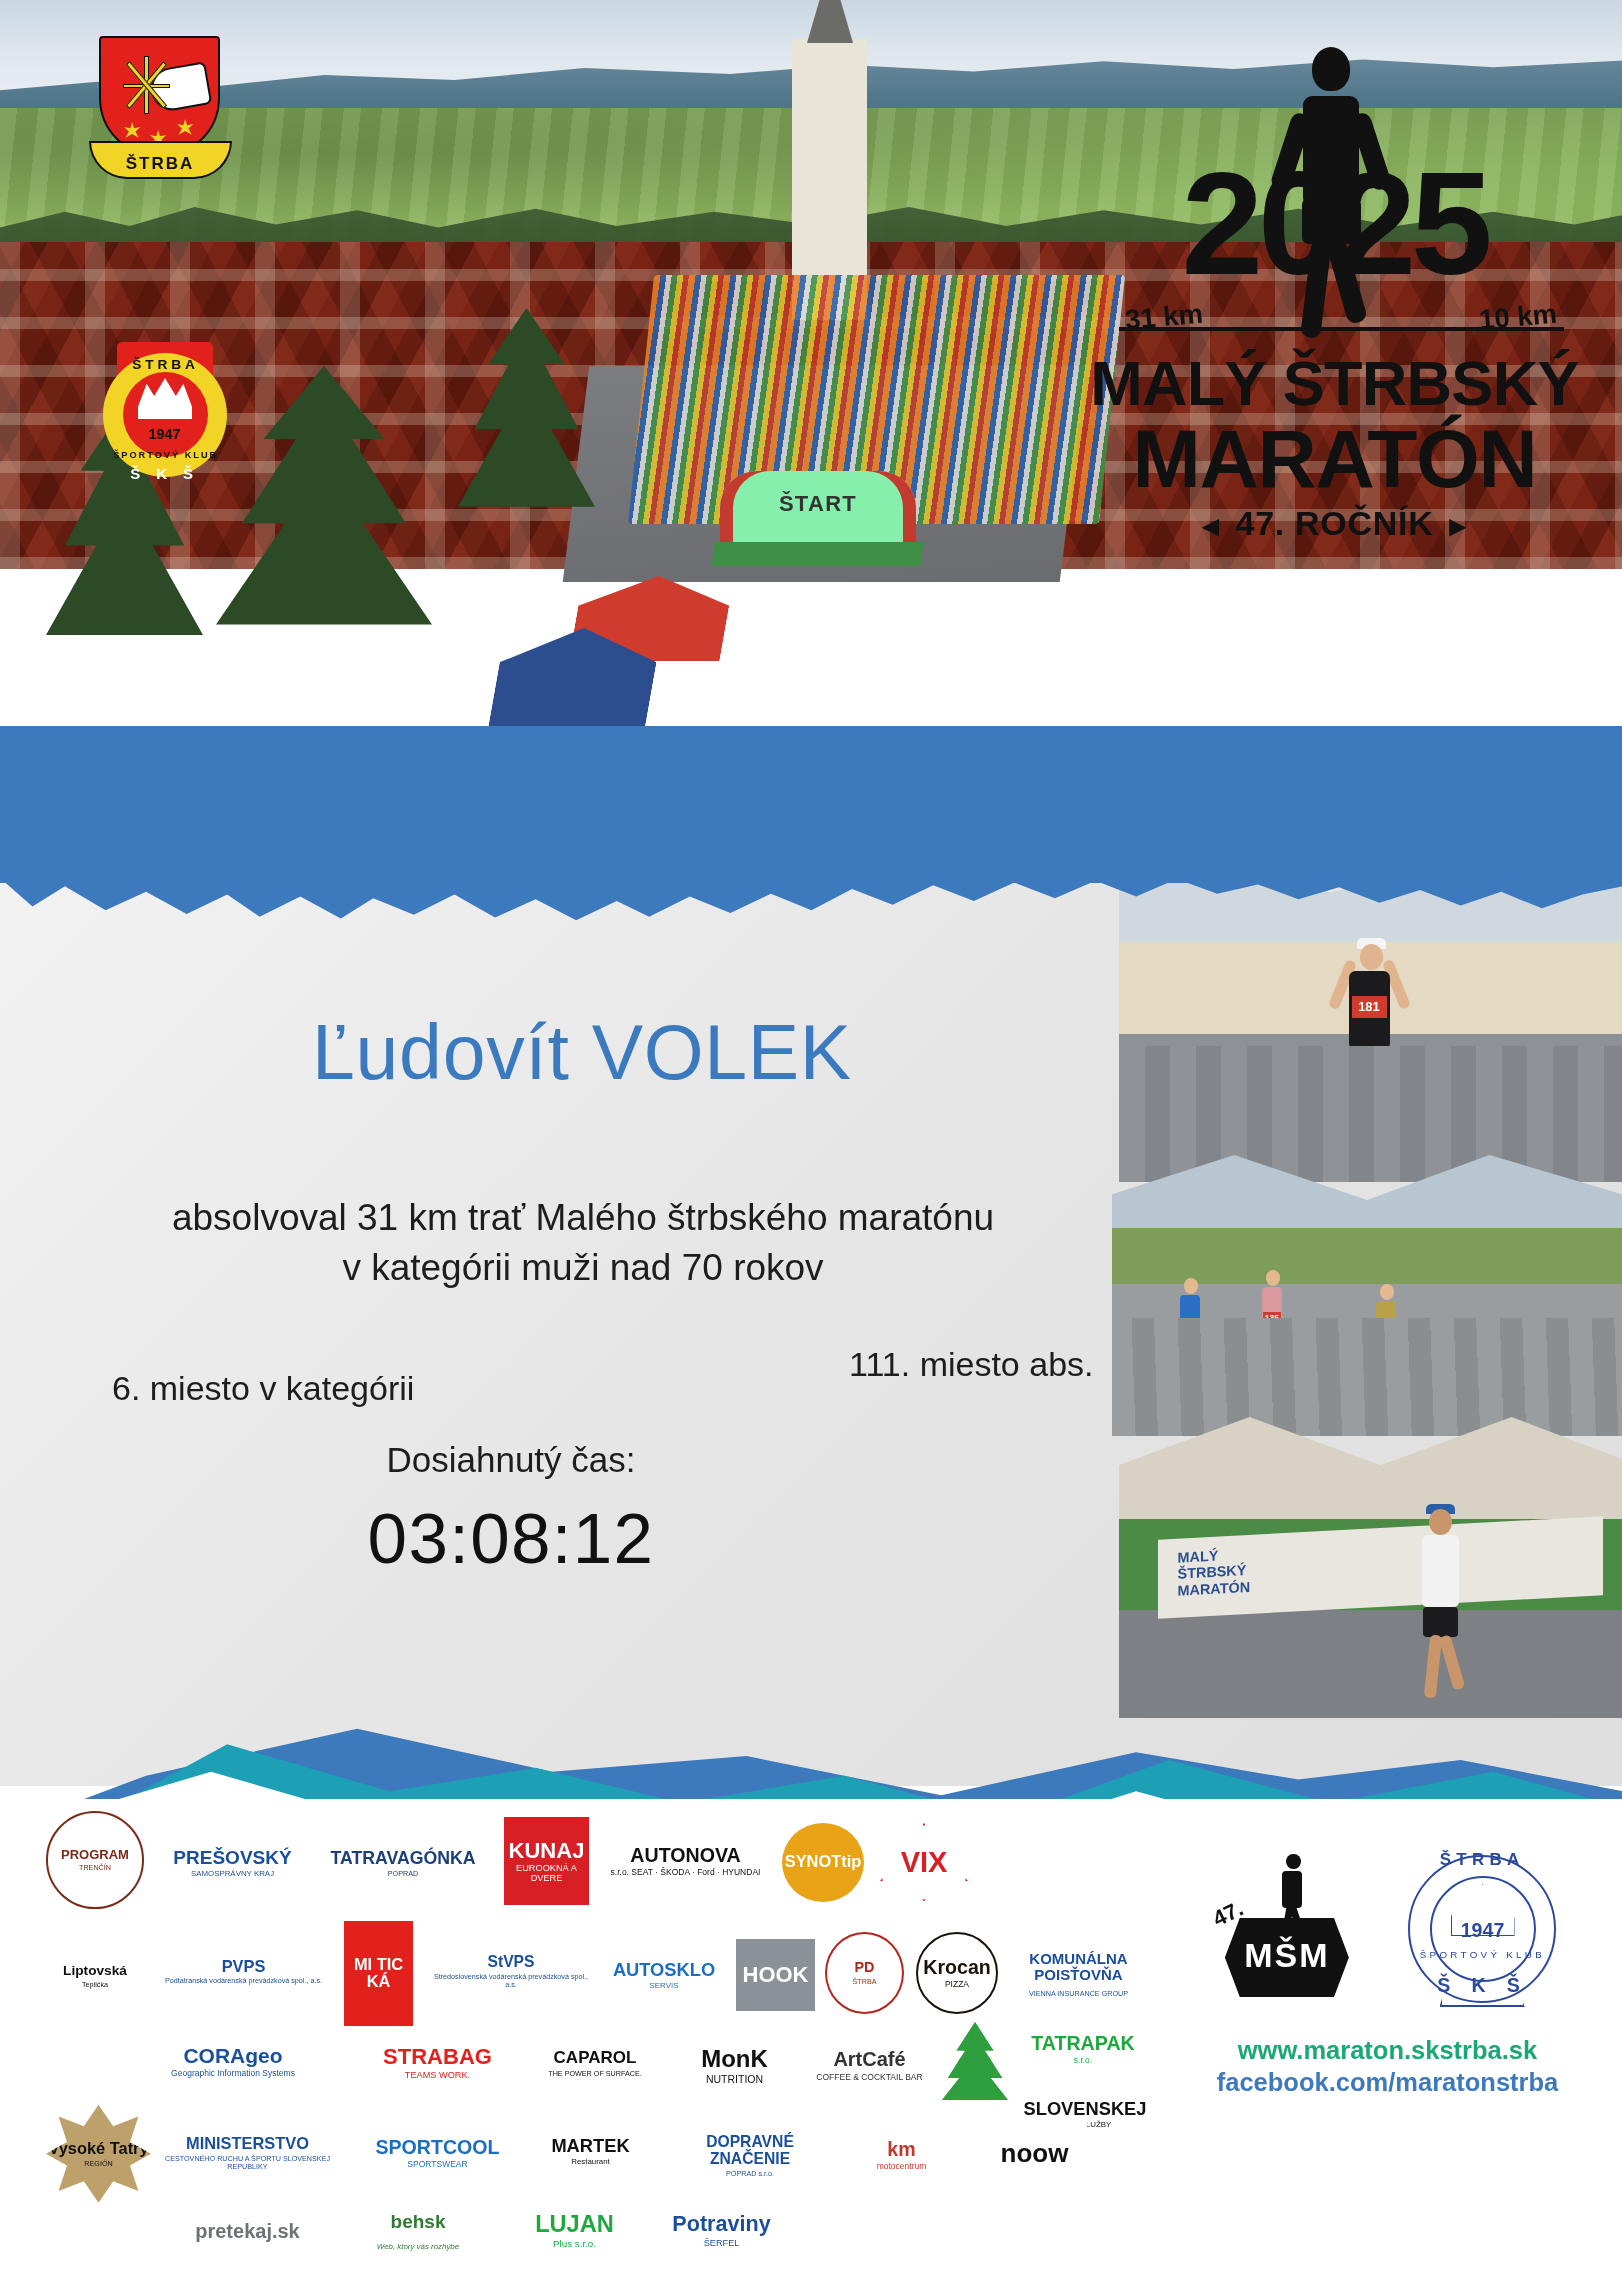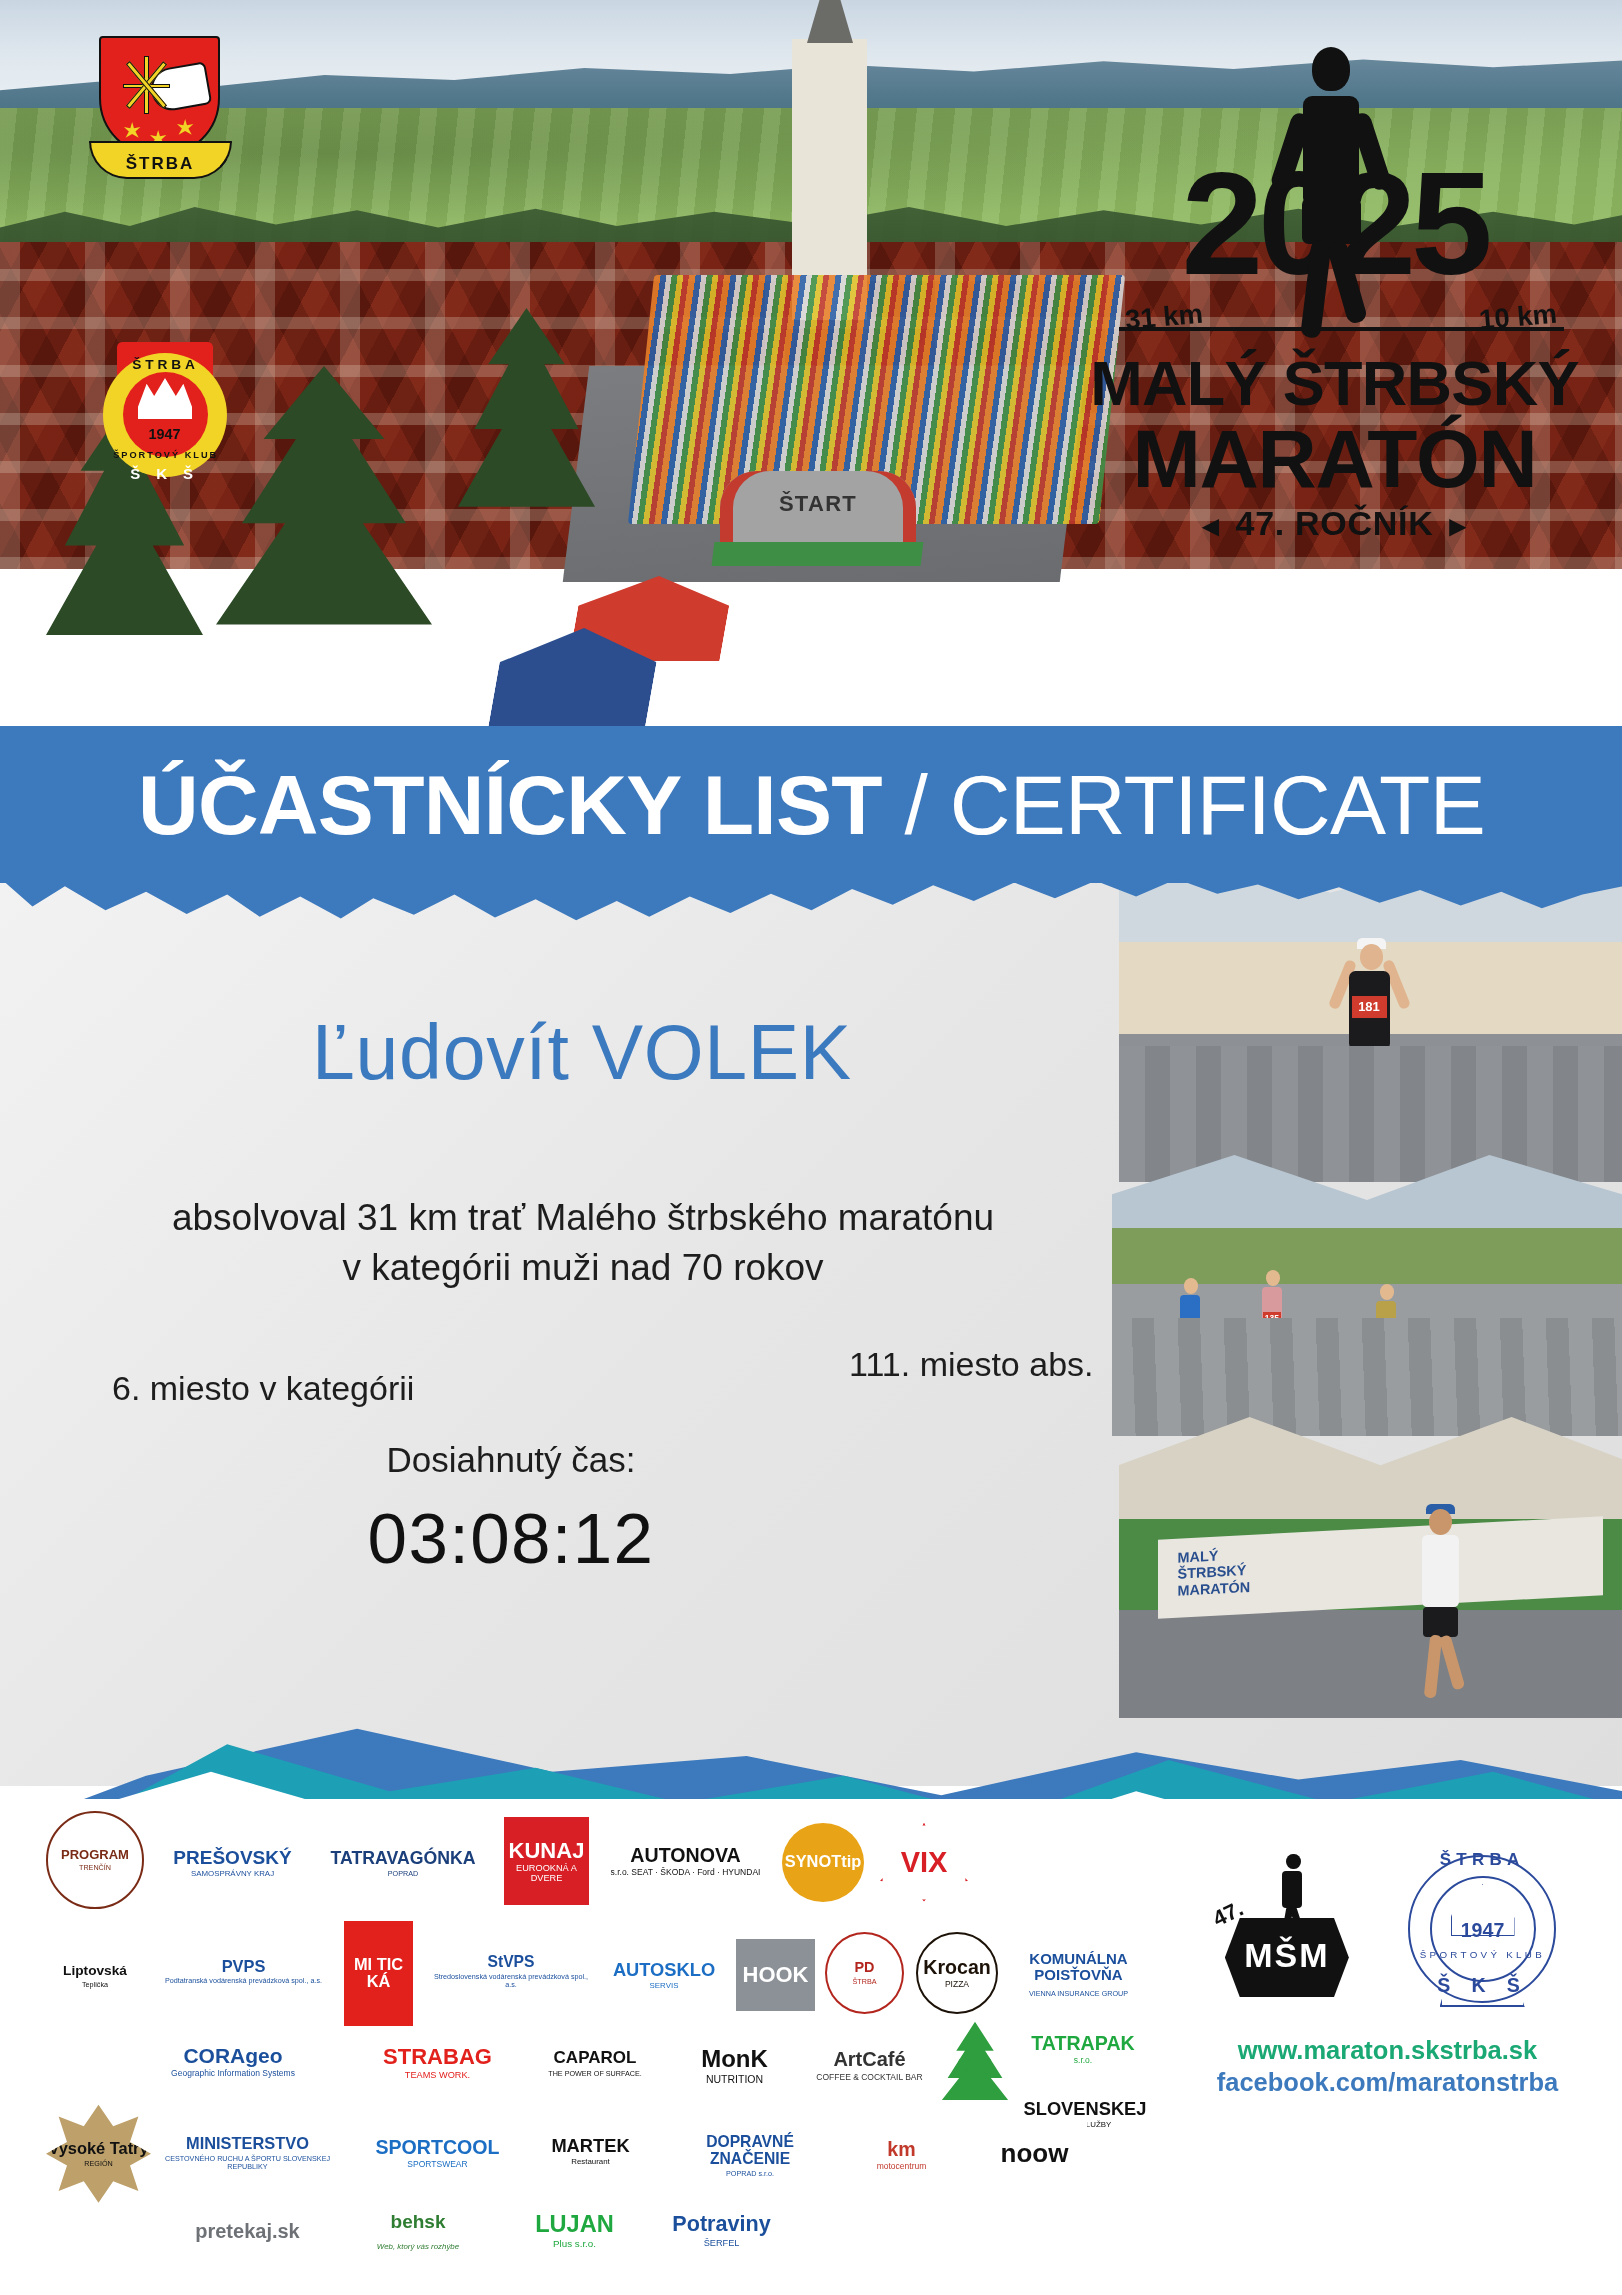--- a/index.html
+++ b/index.html
@@ -62,21 +62,21 @@
   .hero-crowd {
     position:absolute; left:641px; top:275px; width:471px; height:249px;
     background:
       repeating-linear-gradient(92deg,#e8802a 0 6.5px,#2a5fa8 6.5px 12.4px,#d8d8d8 12.4px 17.7px,#3e8f45 17.7px 23.6px,#e0c32a 23.6px 29.4px,#c0392b 29.4px 35px);
     opacity:.88;
     transform:skewX(-6deg);
     border-radius:3.9px;
   }
   .hero-arch {
     position:absolute; left:720px; top:471px; width:196px; height:72px;
-    background:#a3a3a3; border-radius:37px 37px 0 0;
+    background:#86efac; border-radius:37px 37px 0 0;
     box-shadow: inset -13px 0 0 #c23b2e, inset 13px 0 0 #c23b2e;
   }
   .hero-arch span{
     position:absolute; left:0; right:0; top:19.6px; text-align:center;
     font-weight:bold; font-size:22px; color:#333; letter-spacing:1.3px;
   }
   .hero-green-strip{
     position:absolute; left:713px; top:542px; width:209px; height:23.6px;
     background:#3e8f45; transform:skewX(-7deg);
   }
@@ -485,23 +485,20 @@
   <div class="mlogo-name1">MALÝ ŠTRBSKÝ</div>
   <div class="mlogo-name2">MARATÓN</div>
   <div class="mlogo-rocnik">
     <span class="arrw">◄</span>
     <span>47. ROČNÍK</span>
     <span class="arrw">►</span>
   </div>
 </div>
 
 <div class="band">
-  <div class="band-title">
-    <span class="bold">ÚČASTNÍCKY LIST</span><span class="light"> / </span><span class="light">CERTIFICATE</span>
-  </div>
   <div class="band-bottom"></div>
 </div>
 
 <div class="body-area"></div>
 
 <div class="cert-name">Ľudovít VOLEK</div>
 <div class="cert-line1">absolvoval 31 km trať Malého štrbského maratónu</div>
 <div class="cert-line2">v kategórii muži nad 70 rokov</div>
 
 <div class="place-row">

